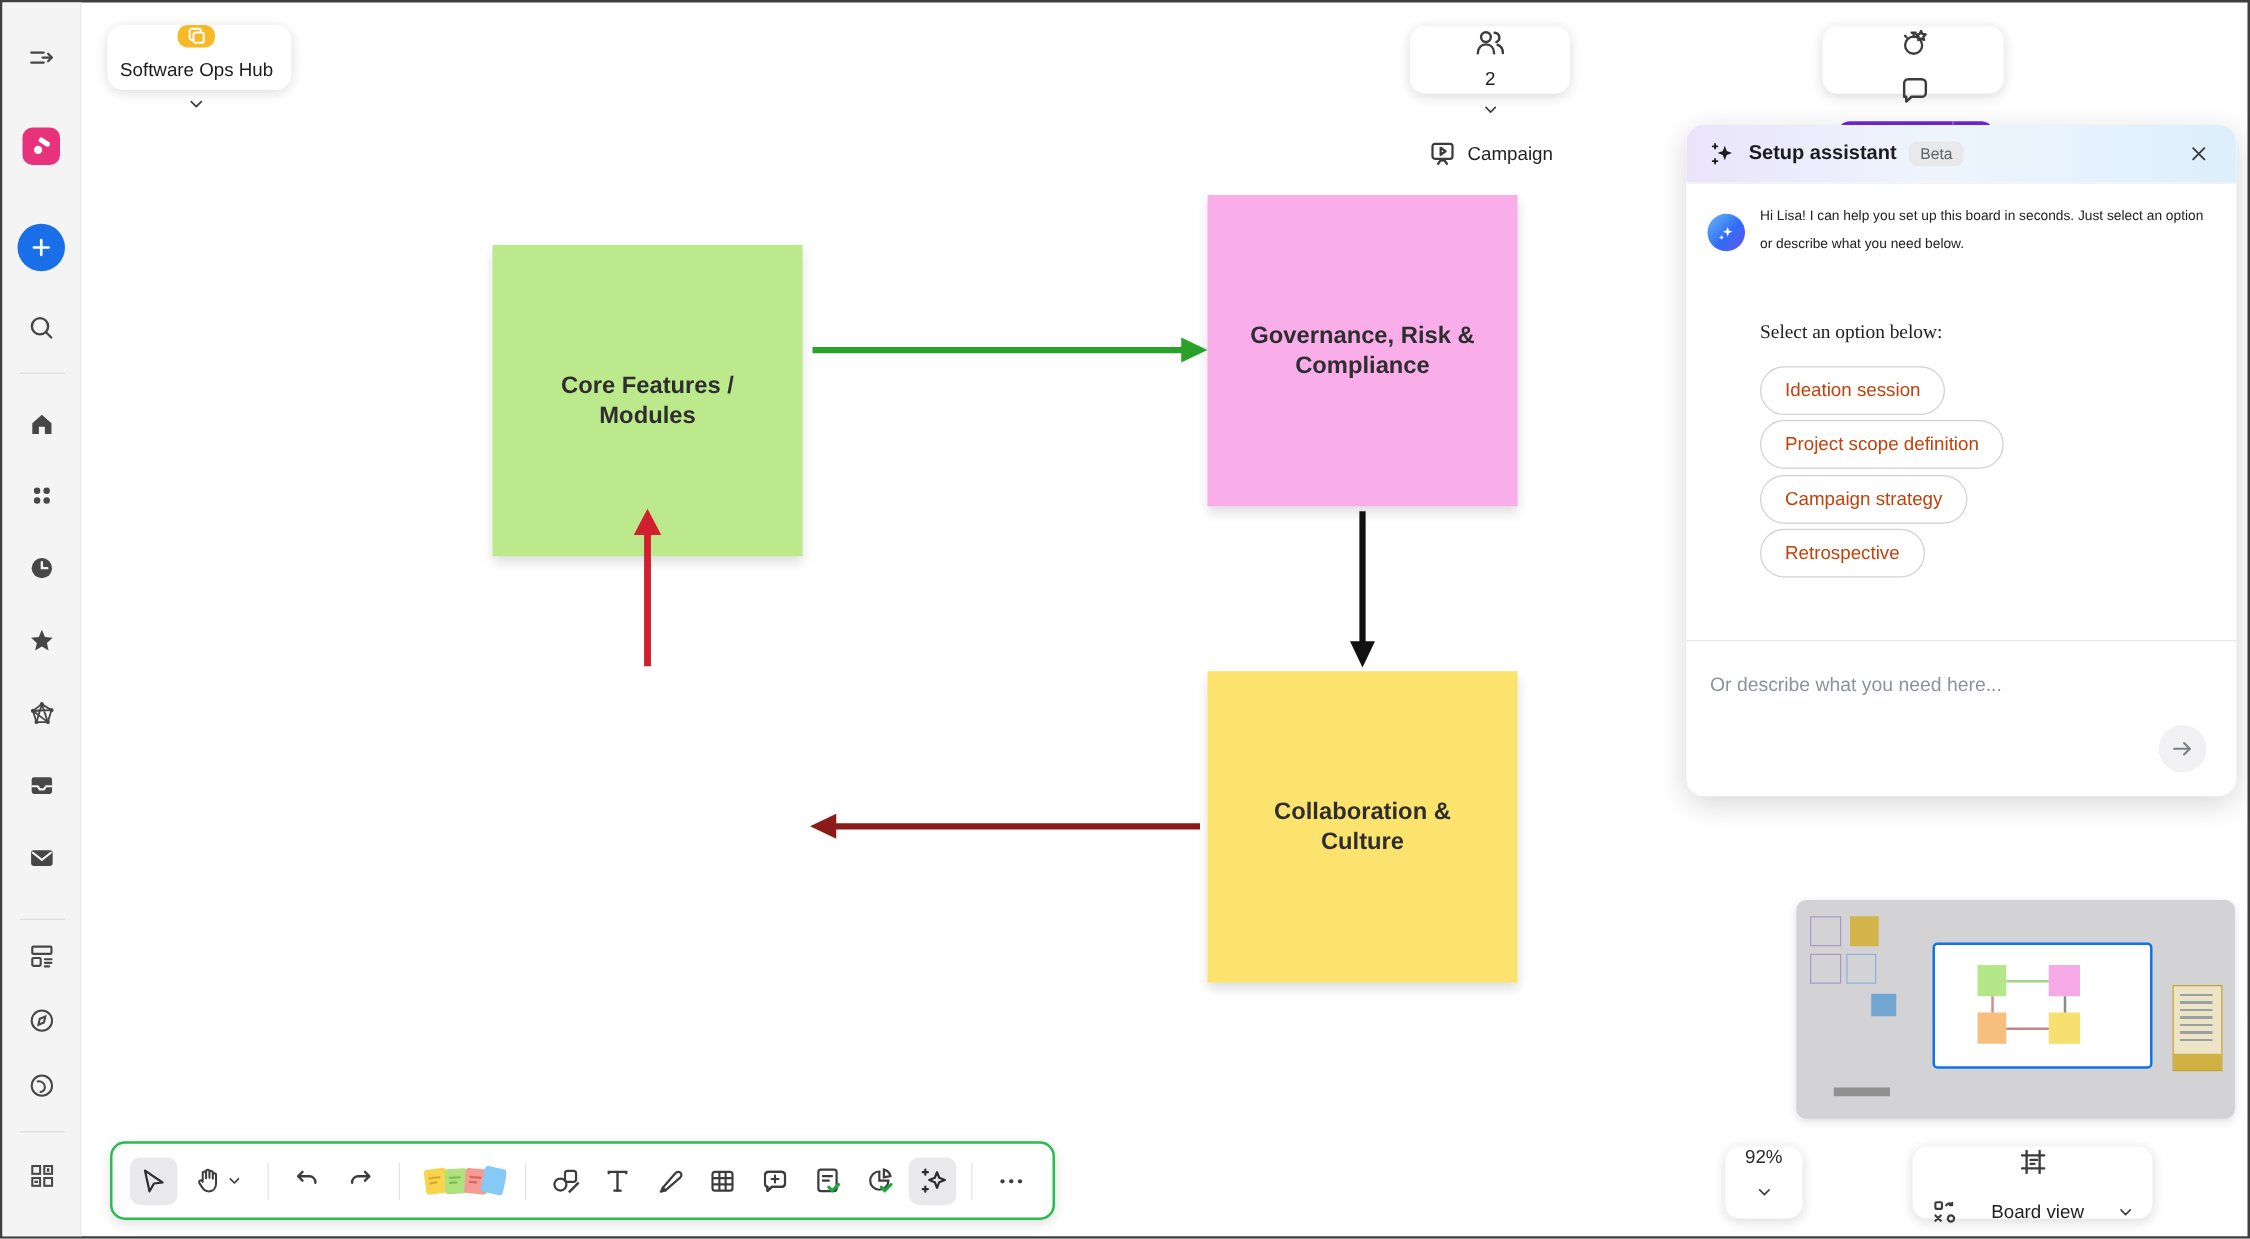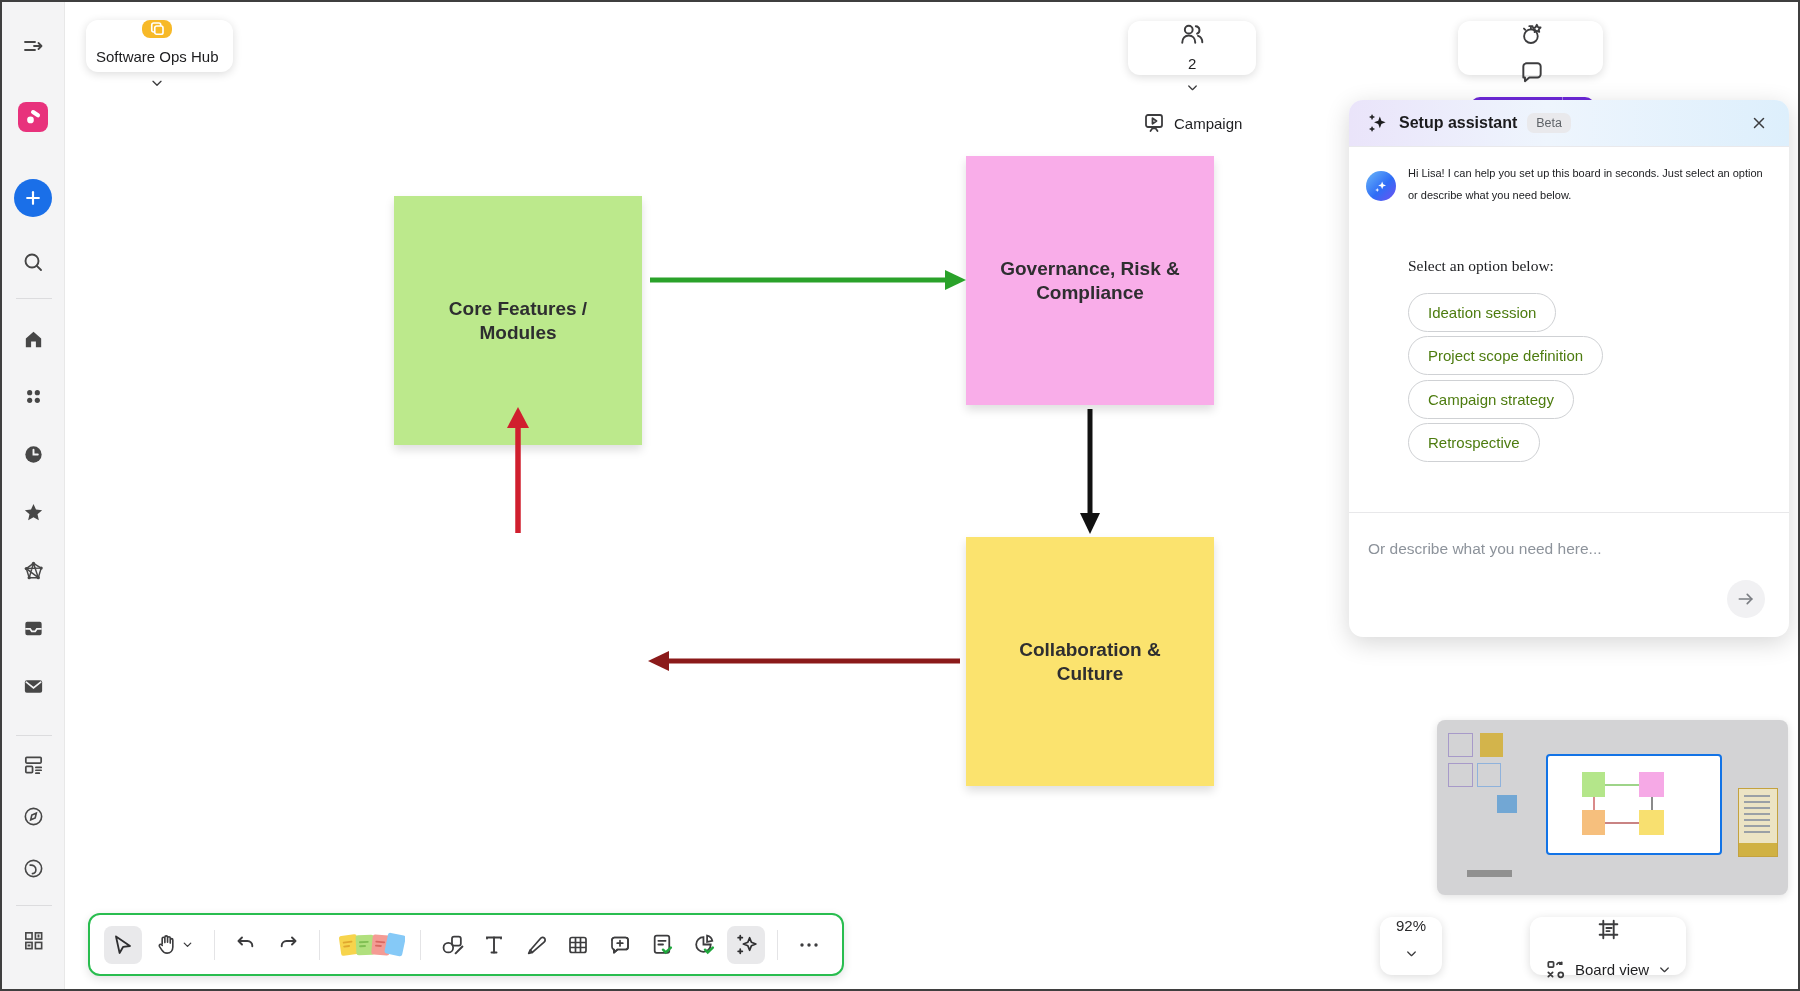--- a/index.html
+++ b/index.html
@@ -46,21 +46,21 @@
 
   
   .assistant { position:absolute; left:1349px; top:100px; width:440px; height:537px; background:#fff; border-radius:14px; box-shadow:0 6px 24px rgba(0,0,0,.16); }
   .assistant-header { position:absolute; left:0; top:0; right:0; height:47px; border-radius:14px 14px 0 0; background:linear-gradient(90deg,#eae4fa 0%,#eef5fd 45%,#ddeffc 100%); display:flex; align-items:center; padding:0 16px 0 18px; gap:10px; border-bottom:1px solid #e9e9ec; }
   .assistant-title { font-size:16px; font-weight:700; color:#1c1c1e; }
   .beta-badge { background:#e9e9ec; color:#5f6368; font-size:12.5px; padding:3px 9px; border-radius:7px; }
   .assistant-close { margin-left:auto; display:flex; align-items:center; justify-content:center; width:28px; height:28px; cursor:pointer; }
   .bot-avatar { position:absolute; left:17px; top:71px; width:30px; height:30px; border-radius:50%; background:linear-gradient(135deg,#6cb8f8 0%,#2f6df6 55%,#7050f0 100%); display:flex; align-items:center; justify-content:center; }
   .assistant-msg { position:absolute; left:59px; top:62px; width:358px; font-size:11px; line-height:22px; color:#202124; }
   .select-prompt { position:absolute; left:59px; top:157px; font-size:15.5px; color:#202124;font-family:Liberation Serif, serif; }
-  .pill { position:absolute; left:59px; height:39px; display:inline-flex; align-items:center; padding:0 19px; border:1px solid #cfd1d4; border-radius:20px; background:#fff; font-size:15px; color:#4d7c0f; cursor:pointer; white-space:nowrap; }
+  .pill { position:absolute; left:59px; height:39px; display:inline-flex; align-items:center; padding:0 19px; border:1px solid #cfd1d4; border-radius:20px; background:#fff; font-size:15px; color:#c2410c; cursor:pointer; white-space:nowrap; }
   .pill-0 { top:193px; } .pill-1 { top:236px; } .pill-2 { top:280px; } .pill-3 { top:323px; }
   .assistant-divider { position:absolute; left:0; right:0; top:412px; height:1px; background:#e8e8ea; }
   .assistant-input { position:absolute; left:12px; top:426px; width:370px; height:108px; border:none; outline:none; resize:none; font-family:"Liberation Sans",sans-serif; font-size:15.5px; color:#333; padding:14px 0 0 7px; }
   .assistant-input::placeholder { color:#8d939b; }
   .send-btn { position:absolute; left:378px; top:480px; width:38px; height:38px; border-radius:50%; background:#f1f1f3; display:flex; align-items:center; justify-content:center; cursor:pointer; }
 
   
   .minimap { position:absolute; left:1437px; top:720px; width:351px; height:175px; background:#d3d3d5; border-radius:8px; box-shadow:0 2px 8px rgba(0,0,0,.12); cursor:pointer; }
   .mm { position:absolute; }
   .mm-viewport { left:109px; top:34px; width:176px; height:101px; background:#fff; border:2px solid #1273e6; border-radius:4px; cursor:grab; }
@@ -482,21 +482,21 @@
   </div>
 
   <div class="card view-card">
     <div class="icon-btn">
       <svg width="25" height="25" viewBox="0 0 24 24" fill="none" stroke="#3c3c3e" stroke-width="1.8" stroke-linecap="round">
           <path d="M7 3.5 V20.5 M17 3.5 V20.5 M3.5 7 H20.5 M3.5 17 H20.5"></path>
           <path d="M10 10.5 H15 M10 13.5 H13"></path>
         </svg>
     </div>
     <div class="vdiv-sm"></div>
-    <div style="display:flex;align-items:center;gap:8px;cursor:pointer">
+    <div style="display:flex;align-items:center;gap:26px;cursor:pointer">
       <svg width="23" height="23" viewBox="0 0 24 24" fill="none" stroke="#3c3c3e" stroke-width="1.8" stroke-linecap="round" stroke-linejoin="round">
           <rect x="4.5" y="4" width="5.5" height="5.5" rx="1"></rect>
           <path d="M13.5 6.5 c1.5 -2 3.5 -2 5 -0.5 M18.5 4.5 v2 h-2"></path>
           <path d="M4.5 15 l4.5 4.5 M9 15 l-4.5 4.5"></path>
           <circle cx="17.5" cy="17.5" r="2.6"></circle>
         </svg>
       <span class="view-txt">Board view</span>
       <svg width="15" height="15" viewBox="0 0 24 24" fill="none" stroke="#3c3c3e" stroke-width="2" stroke-linecap="round" stroke-linejoin="round">
           <path d="M6 9.5 L12 15.5 L18 9.5"></path>
         </svg>

